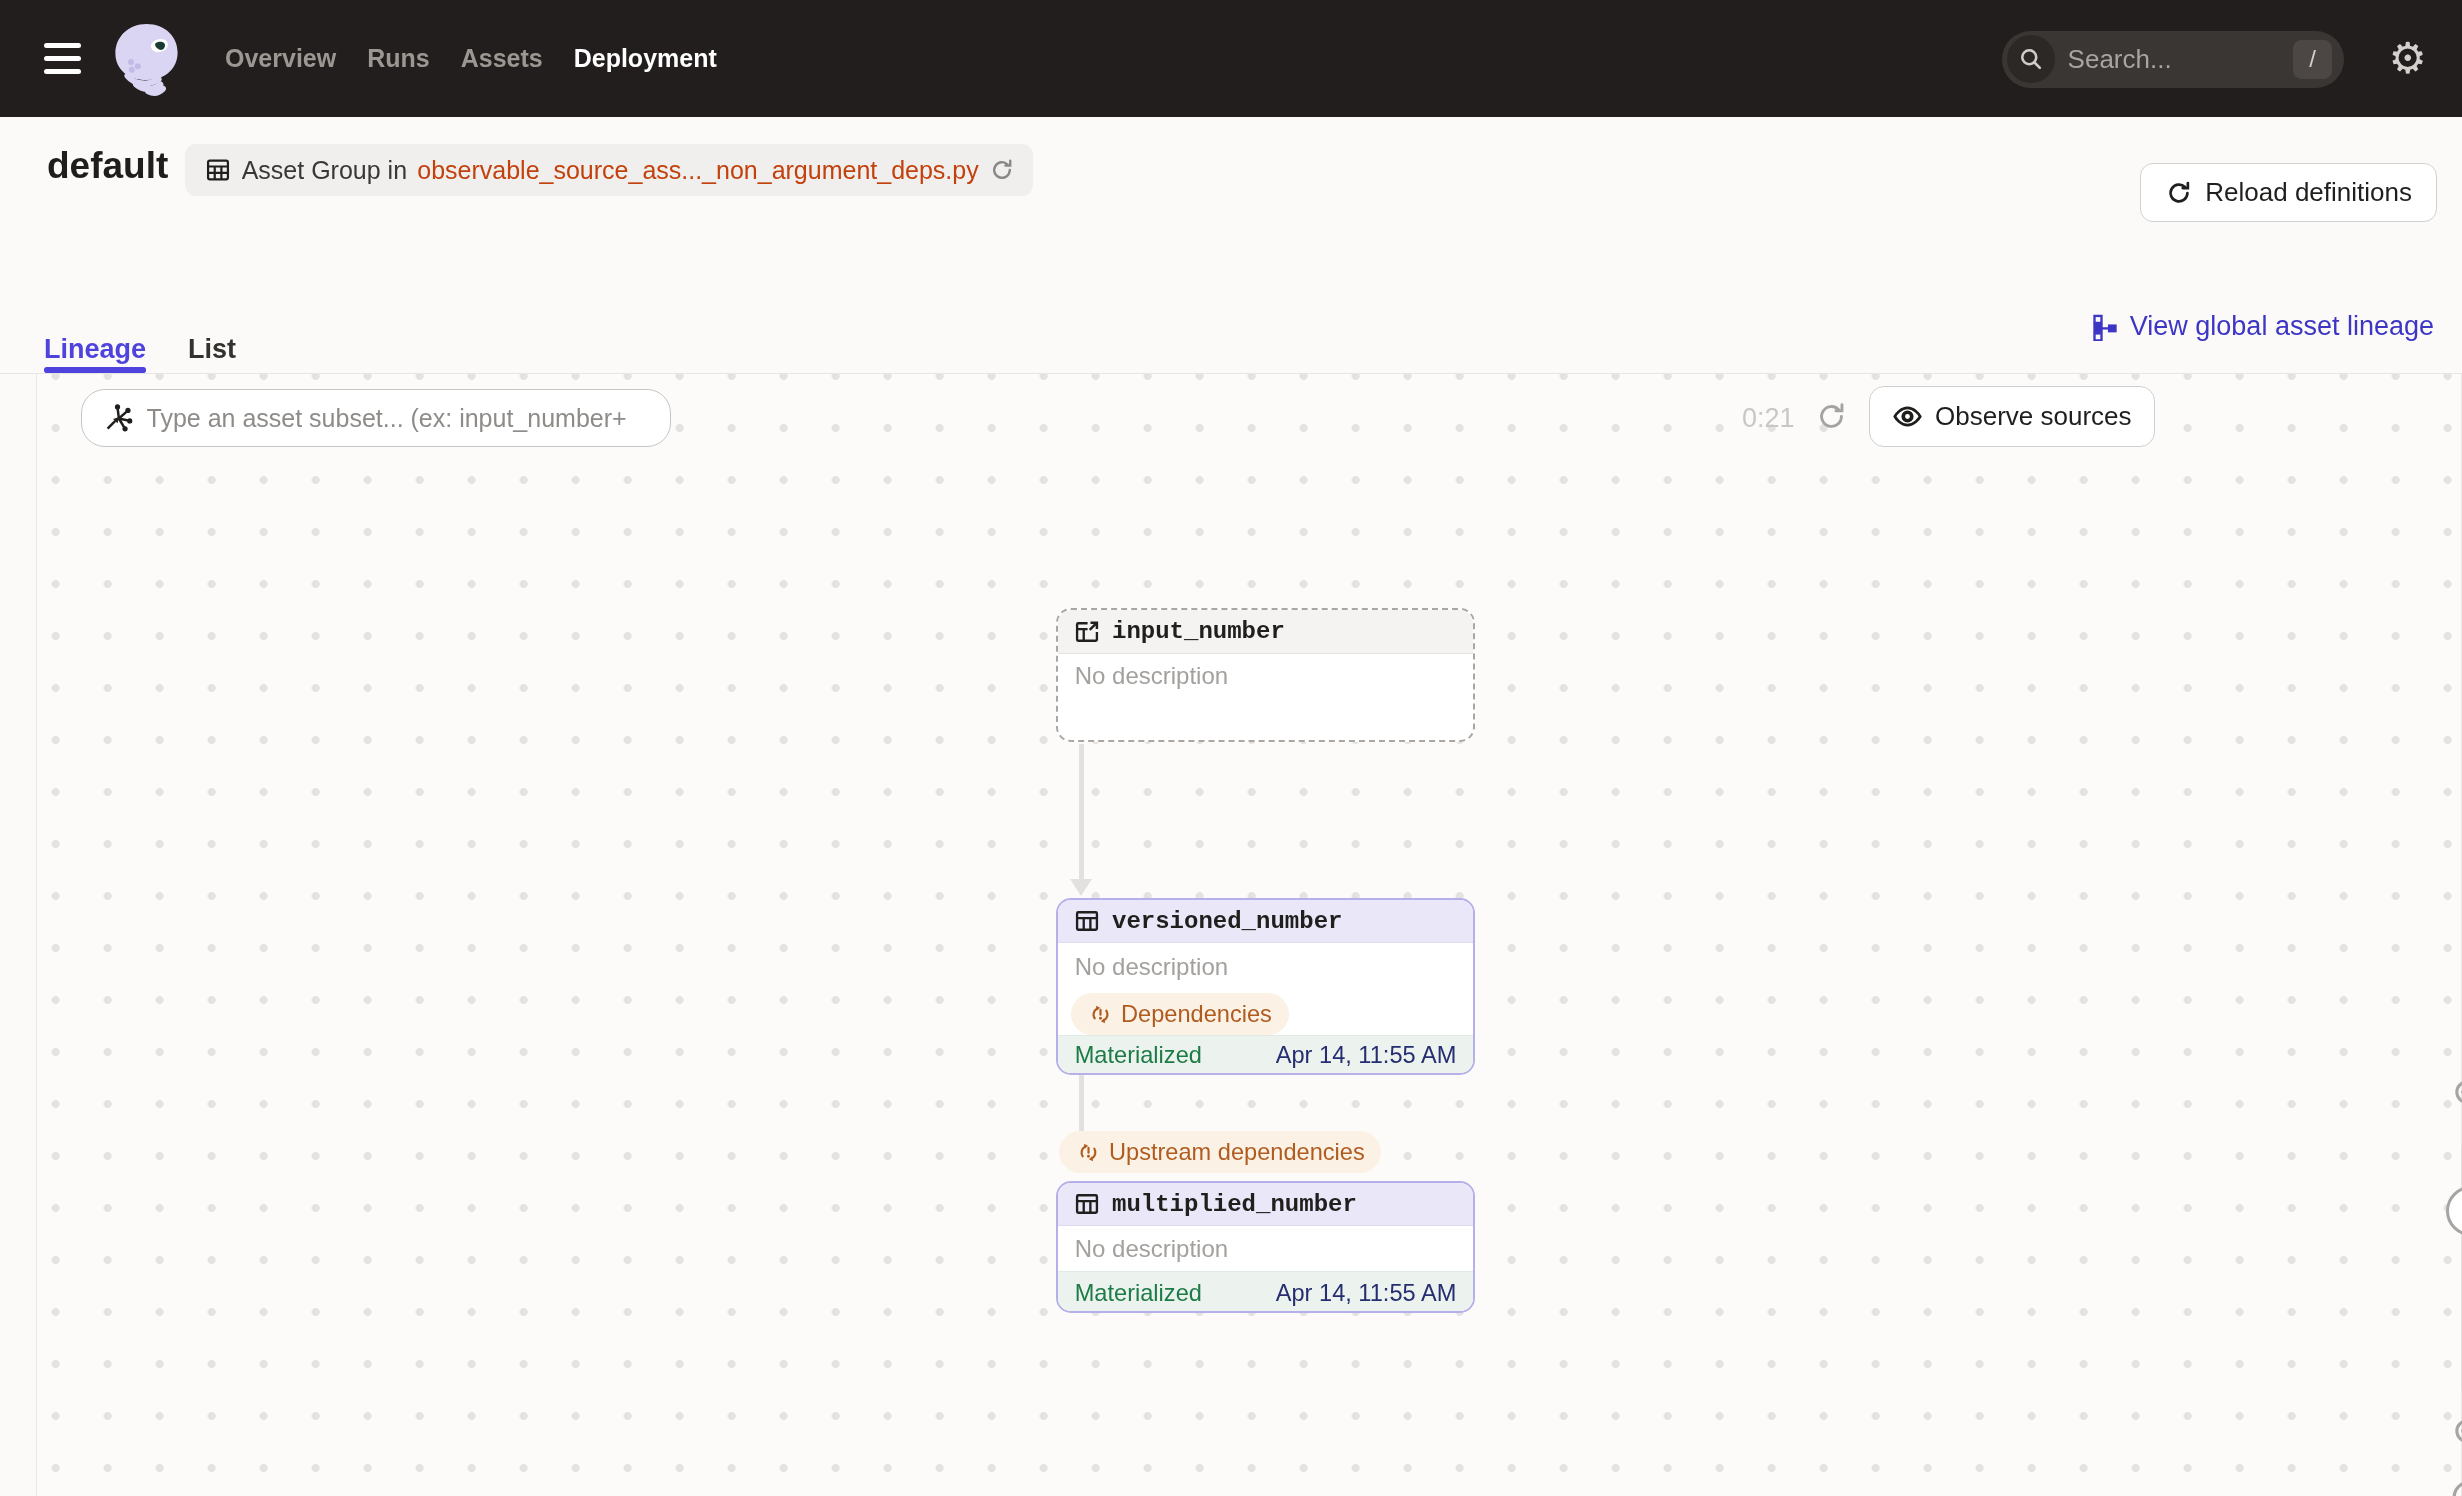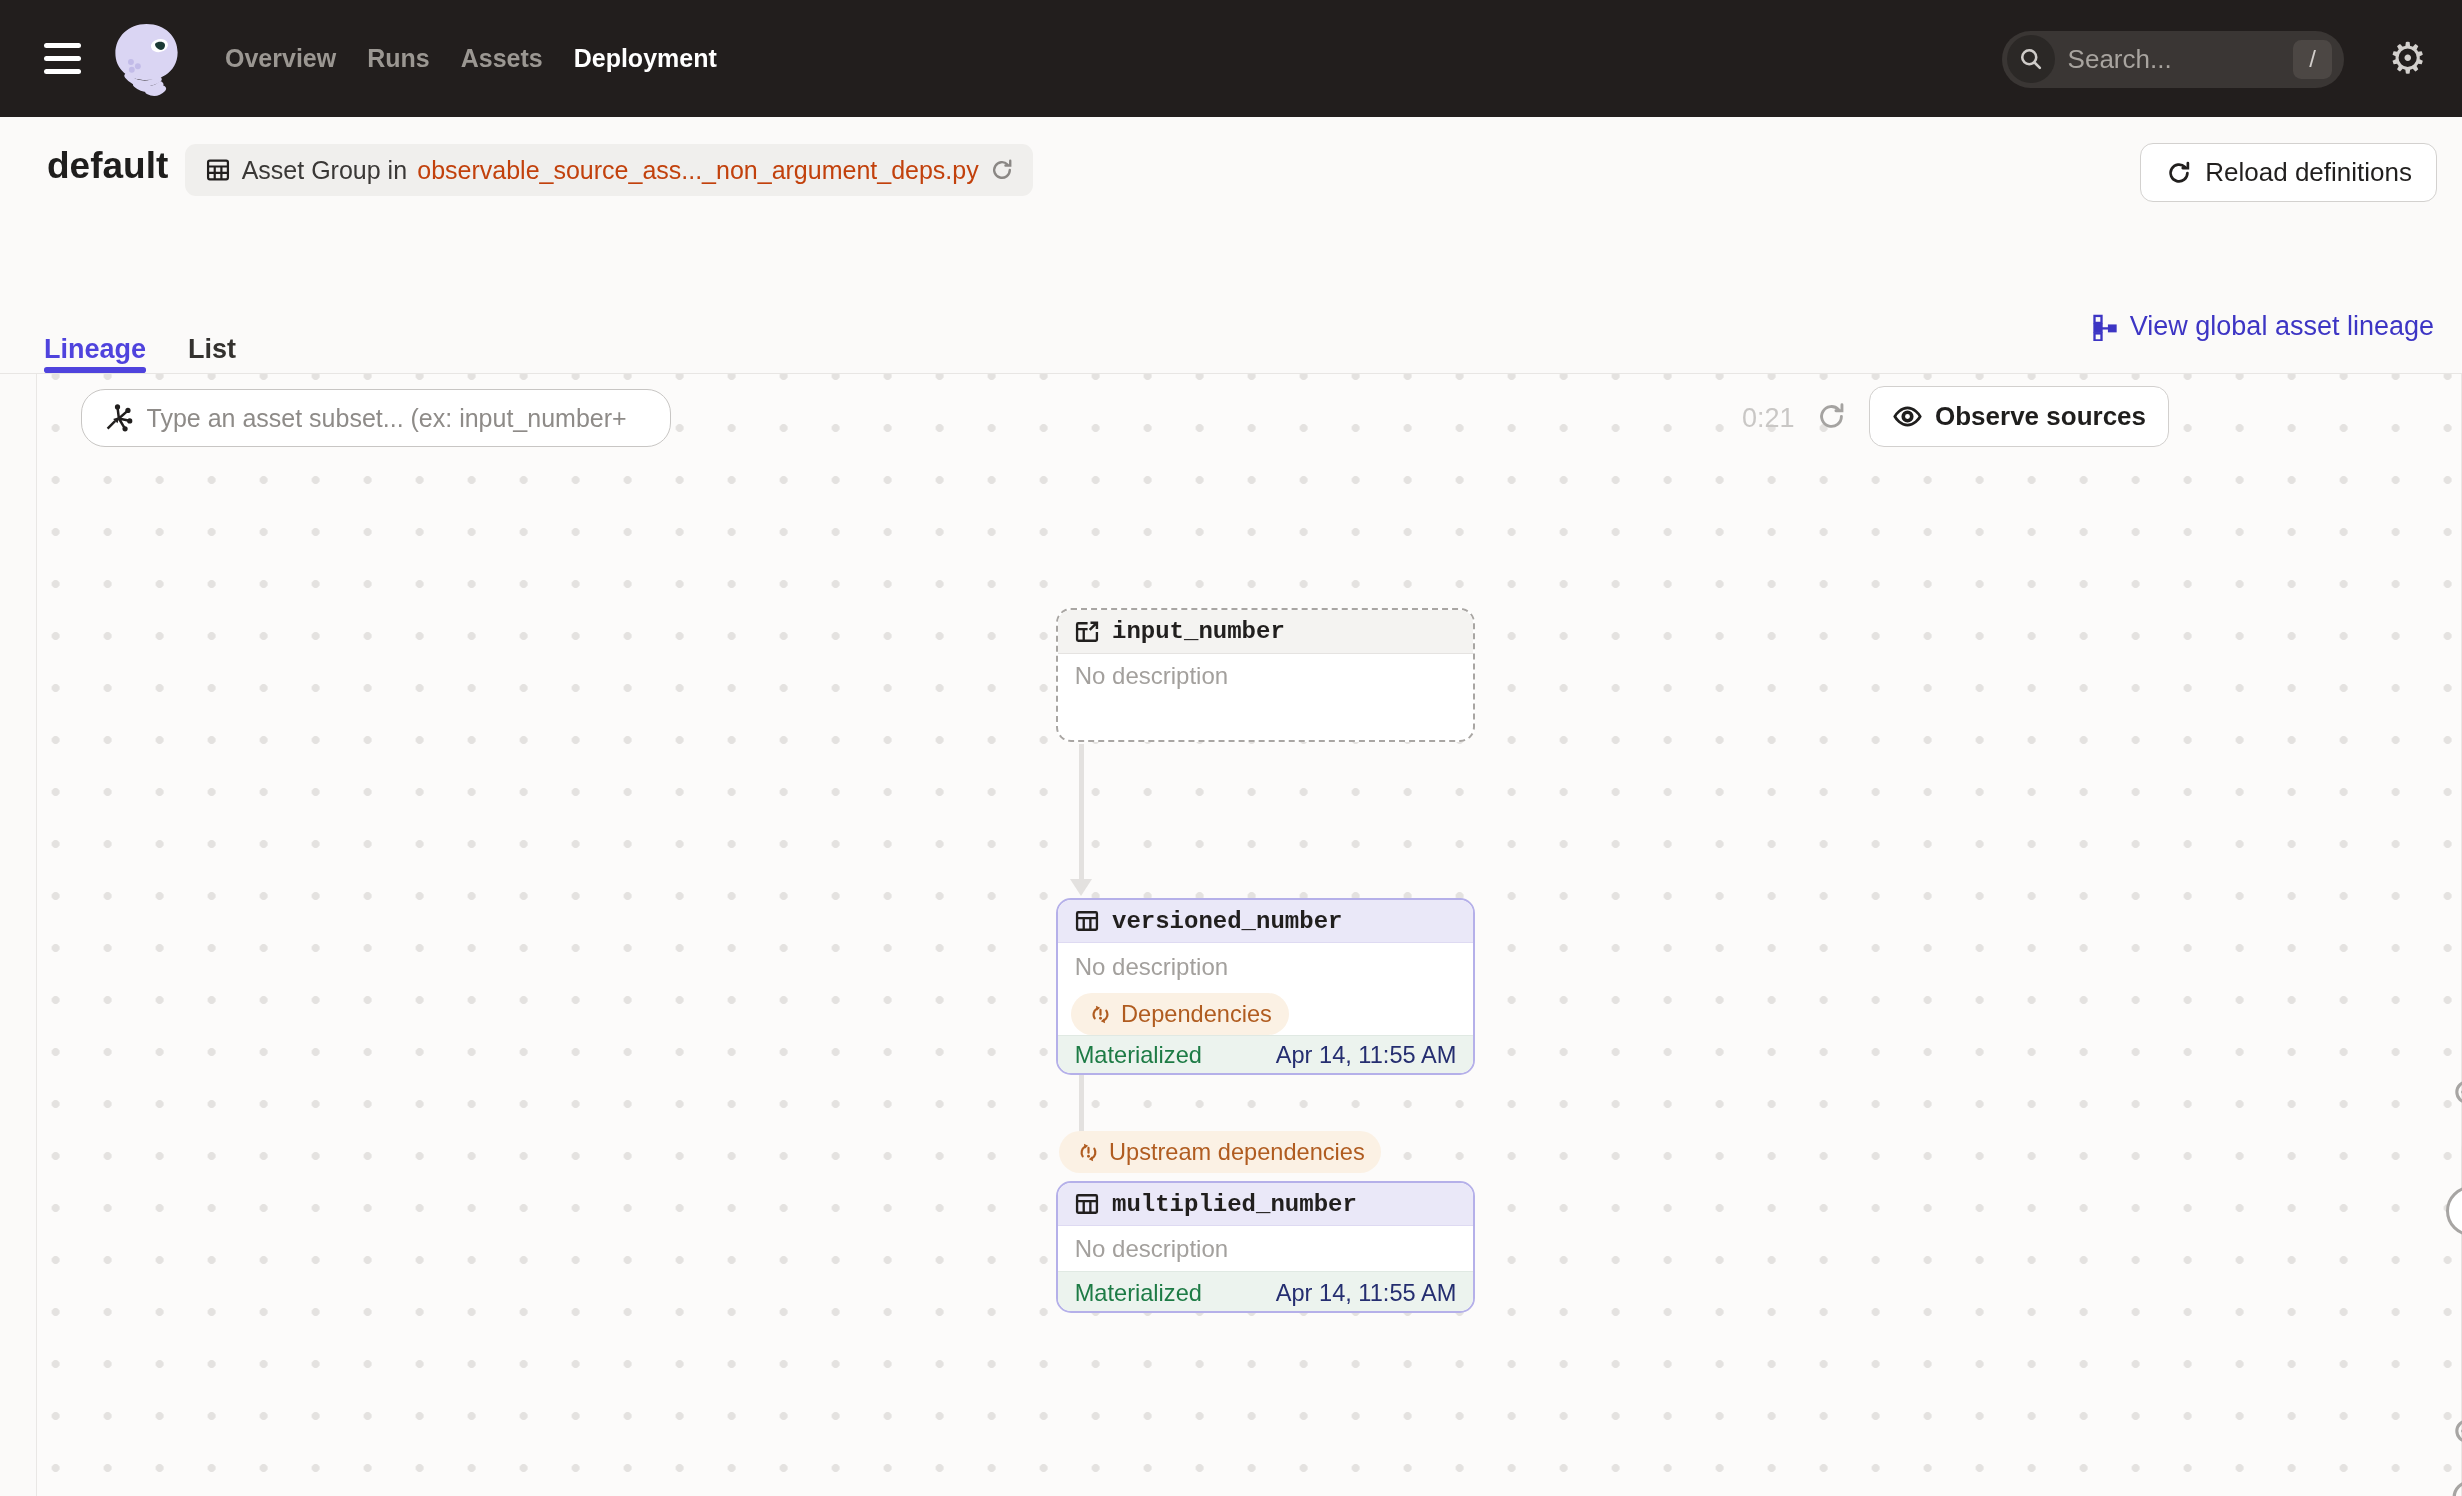--- a/index.html
+++ b/index.html
@@ -49,21 +49,21 @@
   
   .band { position: relative; height: 257px; background: #fbfaf9; border-bottom: 0.9px solid #e8e6e4; }
   .page-title { position: absolute; left: 47px; top: 28px; font-size: 37px; font-weight: 700; color: #1f1e1d; }
   .group-badge {
     position: absolute; left: 185px; top: 27px; height: 52px; border-radius: 11px;
     background: #f0efed; display: flex; align-items: center; padding: 0 18.5px; gap: 10.2px;
   }
   .group-badge .txt { font-size: 25px; color: #3a3836; }
   .group-badge a { font-size: 25px; color: #c2410c; text-decoration: none; cursor: pointer; }
   .reload-btn {
-    position: absolute; right: 25px; top: 26px; height: 59px; border-radius: 13px;
+    position: absolute; right: 25px; top: 46px; height: 59px; border-radius: 13px;
     background: #ffffff; border: 1.4px solid #d3d1cf; display: flex; align-items: center;
     padding: 0 24px; gap: 12px; font-size: 26px; color: #211f1e; cursor: pointer;
   }
   .tabs { position: absolute; left: 44px; bottom: 0; display: flex; gap: 42px; }
   .tab { position: relative; font-size: 27px; font-weight: 600; padding-bottom: 8px; cursor: pointer; color: #34322f; }
   .tab.active { color: #4f43dd; }
   .tab.active .underline { position: absolute; left: 0; right: 0; bottom: 0; height: 5.6px; border-radius: 2.8px; background: #4f43dd; }
   .global-link {
     position: absolute; right: 28px; bottom: 31px; display: flex; align-items: center; gap: 11px;
     font-size: 27px; color: #3d35c4; cursor: pointer;
@@ -85,21 +85,21 @@
   .filter-box input {
     border: none; outline: none; font-size: 25px; color: #3a3836; margin-left: 13px;
     width: 518px; background: transparent; font-family: "Liberation Sans", sans-serif;
   }
   .filter-box input::placeholder { color: #8e8b88; }
   .timer { position: absolute; left: 1705px; top: 29px; font-size: 27px; color: #c9c7c5; }
   .refresh-small { position: absolute; left: 1778px; top: 26px; color: #a5a3a1; cursor: pointer; }
   .observe-btn {
     position: absolute; left: 1832px; top: 12px; height: 61px; border-radius: 15px;
     background: #fff; border: 1.4px solid #d2d0ce; display: flex; align-items: center;
-    padding: 0 22px; gap: 12px; font-size: 26px; font-weight: 700; color: #1f1e1d; cursor: pointer;
+    padding: 0 22px; gap: 12px; font-size: 26px; font-weight: 400; color: #1f1e1d; cursor: pointer;
   }
   .mat-btn {
     position: absolute; left: 2133px; top: 14px; height: 58px; border-radius: 15px;
     background: #24201f; color: #fff; display: flex; align-items: stretch; cursor: pointer;
   }
   .mat-main { display: flex; align-items: center; gap: 12px; padding: 0 20.4px; font-size: 26px; font-weight: 500; }
   .mat-divider { width: 0.9px; background: rgba(255,255,255,0.28); margin: 0; }
   .mat-caret { width: 56px; display: flex; align-items: center; justify-content: center; font-size: 20.4px; color: #f0eeec; }
 
   

